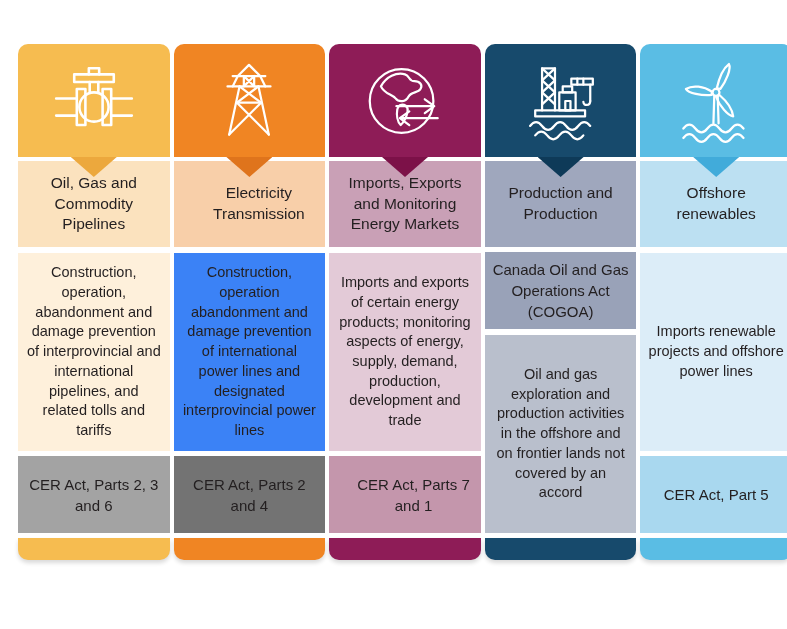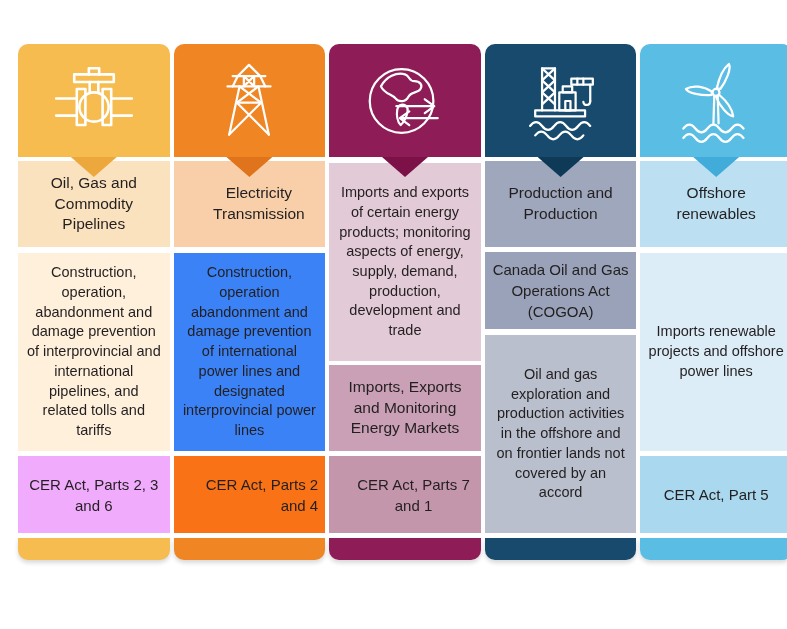--- a/index.html
+++ b/index.html
@@ -50,60 +50,60 @@
             <circle cx="50" cy="57" r="17"></circle>
             <path d="M45,40 V28 M55,40 V28"></path>
             <rect x="27" y="19" width="46" height="9"></rect>
             <path d="M44,19 V12 H56 V19"></path>
           </svg>
         </span>
         <div class="chevron" style="background-color: rgb(236, 168, 61);"></div>
       </div>
       <div class="sec title" style="background-color: rgb(251, 226, 190);">Oil, Gas and Commodity Pipelines</div>
       <div class="sec body" style="background-color: rgb(254, 240, 219);">Construction, operation, abandonment and damage prevention of interprovincial and international pipelines, and related tolls and tariffs</div>
-      <div class="sec act" style="background-color: #f0abfc;">CER Act, Parts 2, 3 and 6</div>
+      <div class="sec act" style="background-color: #a3a3a3;">CER Act, Parts 2, 3 and 6</div>
       <div class="footer" style="background-color: rgb(246, 188, 80);"></div>
     </div>
 
     <div class="col">
       <div class="header" style="background-color: rgb(240, 133, 35);">
         <span class="icon">
           <svg width="86" height="86" viewBox="0 0 100 100" fill="none" stroke="#ffffff" stroke-width="2.6" stroke-linecap="round" stroke-linejoin="round">
             <path d="M50,8 L37,21 M50,8 L63,21"></path>
             <path d="M31,21 H69 M25,33 H75"></path>
             <path d="M37,21 L31,33 M63,21 L69,33 M44,21 V33 M56,21 V33 M44,21 L56,33 M56,21 L44,33"></path>
             <path d="M39,33 L27,89 M61,33 L73,89"></path>
             <path d="M39,33 L64,52 M61,33 L36,52"></path>
             <path d="M36,52 H64"></path>
             <path d="M36,52 L73,89 M64,52 L27,89"></path>
           </svg>
         </span>
         <div class="chevron" style="background-color: rgb(223, 116, 28);"></div>
       </div>
       <div class="sec title" style="background-color: rgb(248, 207, 169); padding-left: 26px;">Electricity Transmission</div>
       <div class="sec body" style="background-color: #3b82f6;">Construction, operation abandonment and damage prevention of international power lines and designated interprovincial power lines</div>
-      <div class="sec act" style="background-color: #f97316; text-align: right;">CER Act, Parts 2 and 4</div>
+      <div class="sec act" style="background-color: #737373;">CER Act, Parts 2 and 4</div>
       <div class="footer" style="background-color: rgb(240, 133, 35);"></div>
     </div>
 
     <div class="col">
       <div class="header" style="background-color: rgb(142, 28, 87);">
         <span class="icon">
           <svg width="86" height="86" viewBox="0 0 100 100" fill="none" stroke="#ffffff" stroke-width="2.6" stroke-linecap="round" stroke-linejoin="round">
             <circle cx="46" cy="50" r="37"></circle>
             <path d="M22,33 C28,22 40,16 50,19 C56,21 54,27 61,27 C67,27 71,31 68,36 C65,41 57,39 54,45 C51,51 43,52 39,47 C35,42 26,42 22,33 Z"></path>
             <path d="M44,55 C49,53 54,56 53,62 C52,68 49,74 45,78 C41,74 40,66 41,60 C42,57 42,56 44,55 Z"></path>
             <path d="M40,56 H82 M73,48 L84,56 L73,64"></path>
             <path d="M88,70 H46 M55,62 L44,70 L55,78"></path>
           </svg>
         </span>
         <div class="chevron" style="background-color: rgb(124, 17, 72);"></div>
       </div>
+      <div class="sec title" style="background-color: rgb(201, 160, 182);">Imports, Exports and Monitoring Energy Markets</div>
       <div class="sec body" style="background-color: rgb(227, 202, 215);">Imports and exports of certain energy products; monitoring aspects of energy, supply, demand, production, development and trade</div>
-      <div class="sec title" style="background-color: rgb(201, 160, 182);">Imports, Exports and Monitoring Energy Markets</div>
       <div class="sec act" style="background-color: rgb(196, 150, 172); padding-left: 24px;">CER Act, Parts 7 and 1</div>
       <div class="footer" style="background-color: rgb(142, 28, 87);"></div>
     </div>
 
     <div class="col">
       <div class="header" style="background-color: rgb(23, 74, 108);">
         <span class="icon">
           <svg width="86" height="86" viewBox="0 0 100 100" fill="none" stroke="#ffffff" stroke-width="2.6" stroke-linecap="round" stroke-linejoin="round">
             <path d="M28,12 H43 M28,12 V61 M43,12 V61"></path>
             <path d="M28,12 L43,26 M43,12 L28,26 M28,26 L43,40 M43,26 L28,40 M28,40 L43,54 M43,40 L28,54"></path>

